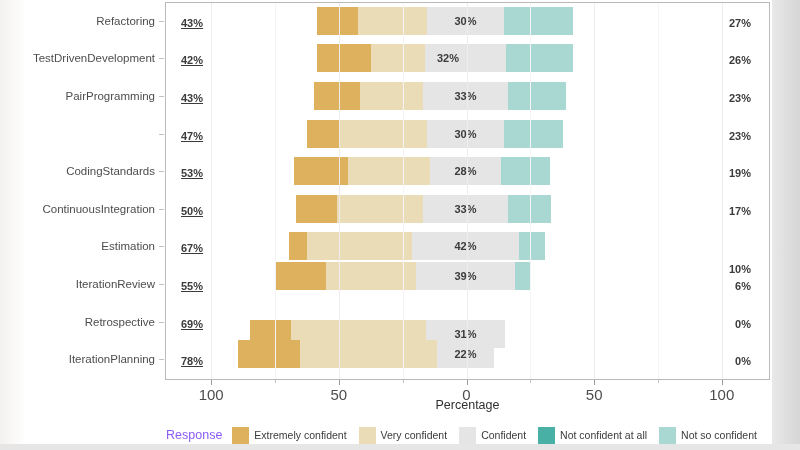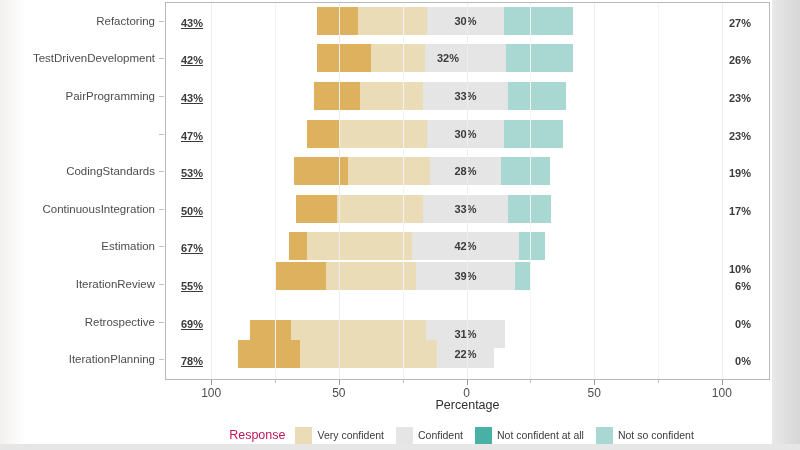--- a/index.html
+++ b/index.html
@@ -64,35 +64,35 @@
   }
   .sidepct.left{left:15px;text-align:left;text-decoration:underline;}
   .sidepct.right{right:18px;text-align:right;}
 
   
   .xaxis{position:absolute;left:165px;top:380px;width:605px;height:30px;}
   .xtick{position:absolute;top:0;width:1px;height:5px;background:#9a9a9a;}
   .xtick.minor{height:3px;background:#c2c2c2;}
   .xtxt{
     position:absolute;top:6px;
-    font-size:12px;color:#4d4d4d;
+    font-size:15px;color:#4d4d4d;
     transform:translateX(-50%);
   }
   .xtitle{
     position:absolute;left:165px;top:398px;width:605px;
     text-align:center;font-size:12.5px;color:#2f2f2f;
   }
 
   
   .legend{
     position:absolute;left:165px;top:424px;width:605px;height:22px;
     display:flex;align-items:center;justify-content:center;
     gap:0px;
   }
-  .legend-title{font-size:12.5px;color:#be185d;margin-right:10px;white-space:nowrap;}
+  .legend-title{font-size:12.5px;color:#8b5cf6;margin-right:10px;white-space:nowrap;}
   .legend-item{display:flex;align-items:center;margin-right:12px;white-space:nowrap;}
   .swatch{width:17px;height:17px;margin-right:5px;display:inline-block;}
   .legend-label{font-size:10.5px;color:#3b3b3b;}
 </style>
 </head>
 <body>
 
 <div class="gutter-left"></div>
 <div class="gutter-right"></div>
 <div class="gutter-bottom"></div>
@@ -238,20 +238,24 @@
       <div class="xtick minor" style="left: 237.675px;"></div>
       <div class="xtick minor" style="left: 365.325px;"></div>
       <div class="xtick minor" style="left: 492.975px;"></div>
     </div>
   <div class="xtitle">Percentage</div>
 
   <div class="legend">
     <span class="legend-title">Response</span>
     <span id="legend-items" style="display:flex;align-items:center;">
         <span class="legend-item">
+          <span class="swatch" style="background: rgb(221, 177, 93);"></span>
+          <span class="legend-label">Extremely confident</span>
+        </span>
+        <span class="legend-item">
           <span class="swatch" style="background: rgb(233, 220, 183);"></span>
           <span class="legend-label">Very confident</span>
         </span>
         <span class="legend-item">
           <span class="swatch" style="background: rgb(229, 229, 229);"></span>
           <span class="legend-label">Confident</span>
         </span>
         <span class="legend-item">
           <span class="swatch" style="background: rgb(73, 176, 166);"></span>
           <span class="legend-label">Not confident at all</span>

